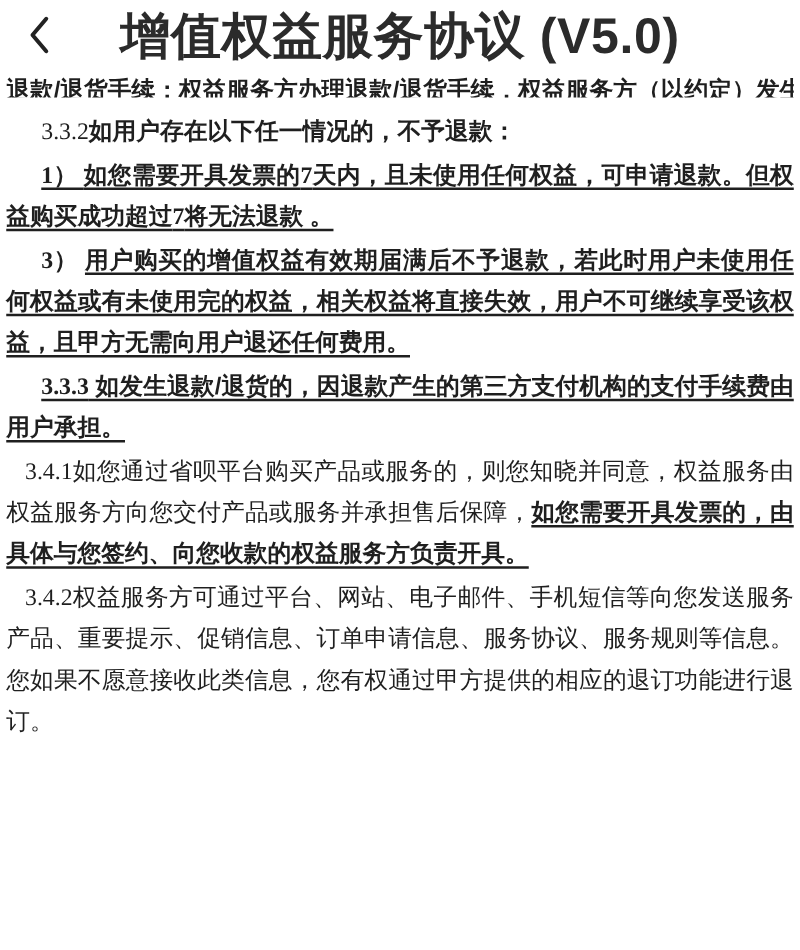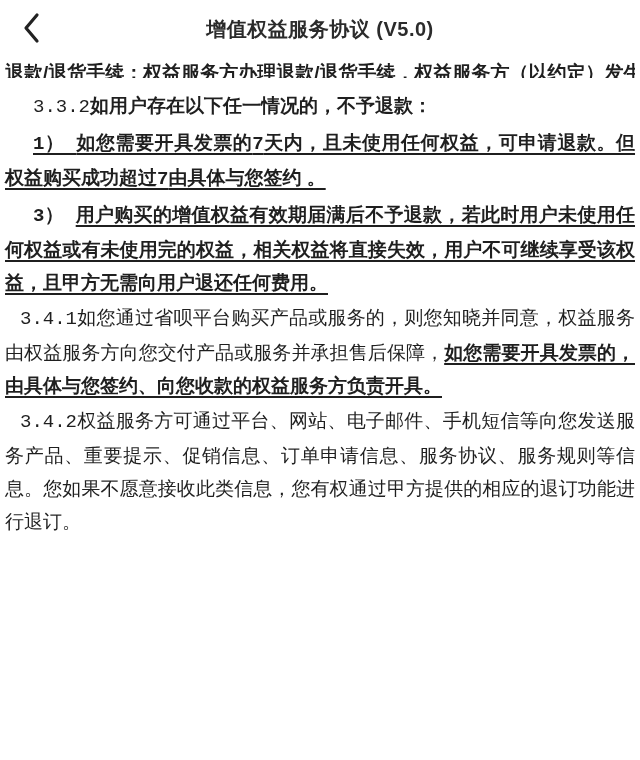--- a/index.html
+++ b/index.html
@@ -18,21 +18,21 @@
     height: 56px; background: #ffffff; z-index: 5;
   }
   .back-btn {
     position: absolute; left: 16px; top: 12px;
     width: 32px; height: 36px;
     display: flex; align-items: center; justify-content: center;
     cursor: pointer;
   }
   .page-title {
     margin: 0; padding-top: 10px;
-    font-size: 20px; line-height: 38px;
+    font-size: 40px; line-height: 38px;
     font-weight: bold; text-align: center;
     color: #2b2b2b;
     letter-spacing: 0.5px;
     white-space: nowrap;
   }
 
   
   .doc {
     position: absolute; top: 56px; left: 5px; right: 5px;
     font-size: 19px; line-height: 33px;
@@ -50,21 +50,21 @@
   .clipped-line { white-space: nowrap; overflow: hidden; }
 
   
   .ind-a { text-indent: 28px; }  
   .ind-b { text-indent: 10px; }  
   .ind-c { text-indent: 15px; }  
 
   
   .run-b  { font-weight: bold; }
   .run-u  { text-decoration: underline; text-decoration-thickness: 2px; text-underline-offset: 4px; }
-  .run-sf { font-family: Liberation Mono, monospace; }
+  .run-sf { font-family: Liberation Serif, serif; }
 </style>
 </head>
 <body>
 
 <div class="screen">
 
   <header class="header">
     <div class="back-btn">
       <span>
         <svg width="24" height="32" viewBox="0 0 24 32" aria-hidden="true">
@@ -73,19 +73,20 @@
       </span>
     </div>
     <h1 class="page-title">增值权益服务协议 (V5.0)</h1>
   </header>
 
   <main class="doc" id="doc-body">
       <div class="clip-wrap">
         <p class="clipped-line"><span class="run-b run-u">退款/退货手续；权益服务方办理退款/退货手续，权益服务方（以约定）发生退款。</span></p>
       </div>
       <p class="ind-a"><span class="run-sf">3.3.2</span><span class="run-b">如用户存在以下任一情况的，不予退款：</span></p>
-      <p class="ind-a"><span class="run-b run-u run-sf">1） </span><span class="run-b run-u">如您需要开具发票的</span><span class="run-b run-u run-sf">7</span><span class="run-b run-u">天内，且未使用任何权益，可申请退款。但权益购买成功超过</span><span class="run-b run-u run-sf">7</span><span class="run-b run-u">由具体与您签约 。</span></p>
+      <p class="ind-a"><span class="run-b run-u run-sf">1） </span><span class="run-b run-u">如您需要开具发票的</span><span class="run-b run-u run-sf">7</span><span class="run-b run-u">天内，且未使用任何权益，可申请退款。但权益购买成功超过</span><span class="run-b run-u run-sf">7</span><span class="run-b run-u">将无法退款 。</span></p>
       <p class="ind-a"><span class="run-b run-sf">3） </span><span class="run-b run-u">用户购买的增值权益有效期届满后不予退款，若此时用户未使用任何权益或有未使用完的权益，相关权益将直接失效，用户不可继续享受该权益，且甲方无需向用户退还任何费用。</span></p>
+      <p class="ind-a"><span class="run-b run-u run-sf">3.3.3</span><span class="run-b run-u"> 如发生退款/退货的，因退款产生的第三方支付机构的支付手续费由用户承担。</span></p>
       <p class="ind-c"><span class="run-sf">3.4.1</span><span class="">如您通过省呗平台购买产品或服务的，则您知晓并同意，权益服务由权益服务方向您交付产品或服务并承担售后保障，</span><span class="run-b run-u">如您需要开具发票的，由具体与您签约、向您收款的权益服务方负责开具。</span></p>
       <p class="ind-c"><span class="run-sf">3.4.2</span><span class="">权益服务方可通过平台、网站、电子邮件、手机短信等向您发送服务产品、重要提示、促销信息、订单申请信息、服务协议、服务规则等信息。您如果不愿意接收此类信息，您有权通过甲方提供的相应的退订功能进行退订。</span></p>
     </main>
 
 </div>
 
 </body></html>

